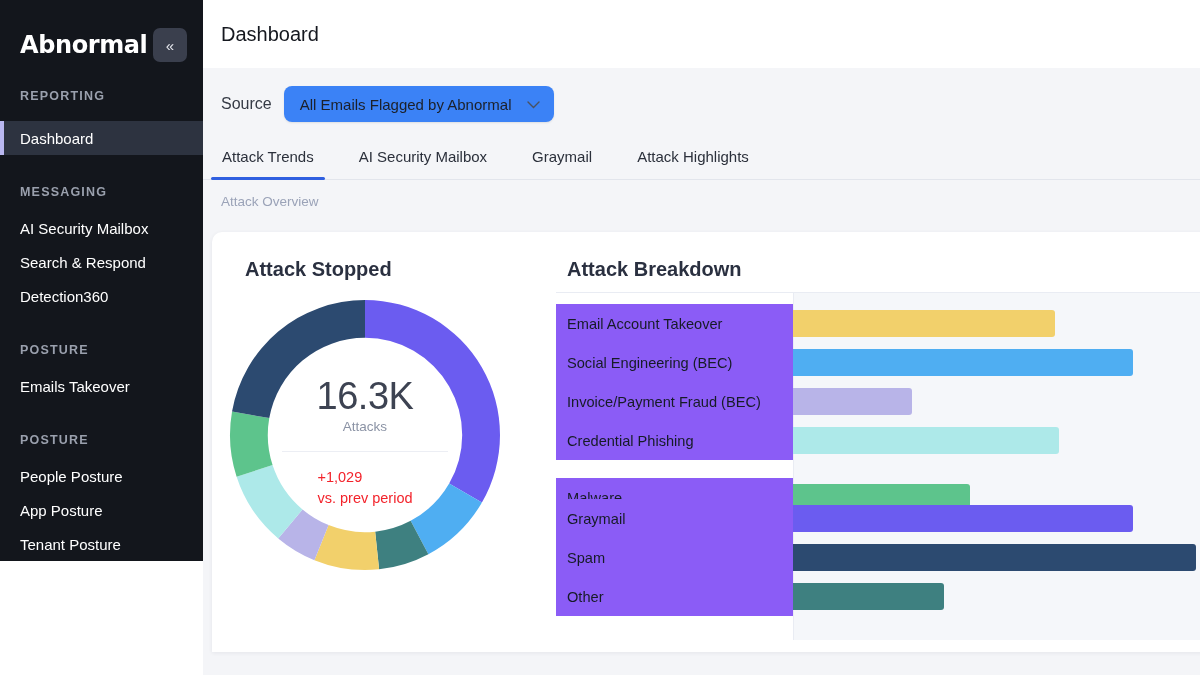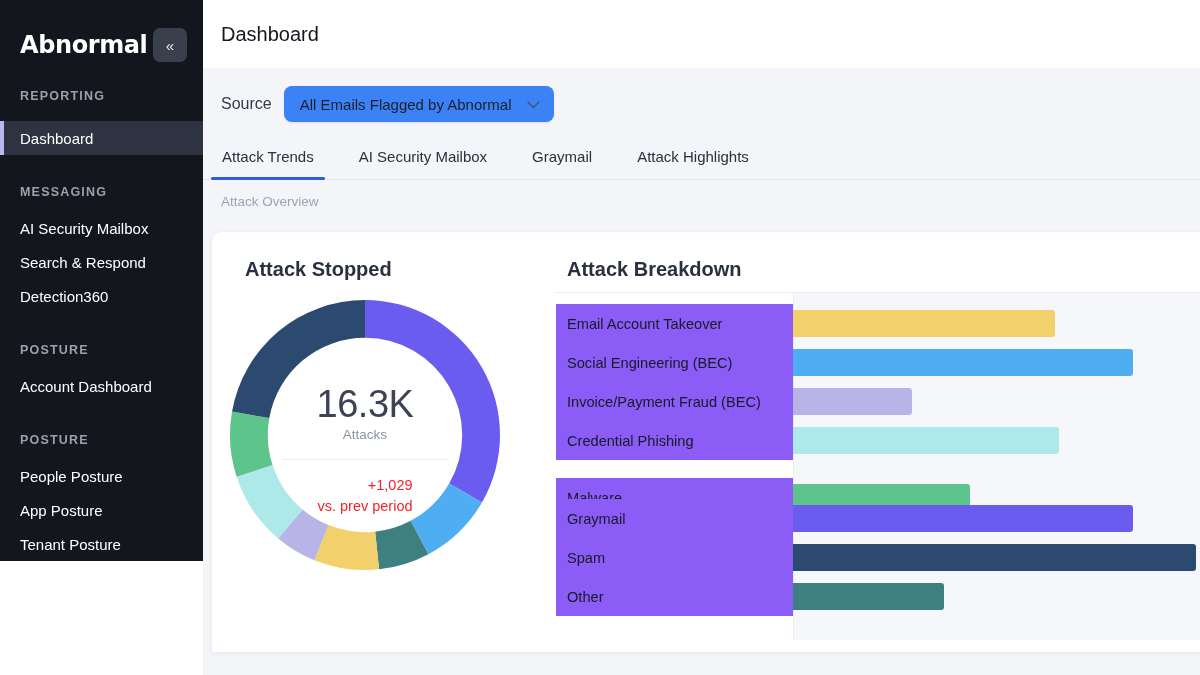--- a/index.html
+++ b/index.html
@@ -173,21 +173,21 @@
 
   
   .donut-wrap {
     position: absolute;
     left: 8px; top: 58px;
     width: 290px; height: 290px;
   }
   .donut-svg { display: block; }
   .donut-center {
     position: absolute;
-    left: 0; top: 16px; width: 290px; height: 290px;
+    left: 0; top: 8px; width: 290px; height: 290px;
     display: flex; flex-direction: column;
     align-items: center; justify-content: center;
   }
   .donut-big {
     font-size: 38px;
     color: #3d4352;
     font-weight: 400;
     letter-spacing: -0.5px;
     line-height: 1.05;
   }
@@ -198,21 +198,21 @@
   }
   .donut-rule {
     width: 166px; height: 1px;
     background: #eceef4;
     margin: 17px 0 15px 0;
   }
   .donut-delta {
     font-size: 14.5px;
     color: #f3232b;
     line-height: 1.45;
-    text-align: right;
+    text-align: left;
   }
 
   
   .bars {
     position: absolute;
     left: 0px; top: 60px;
     width: 645px; height: 348px;
   }
   .bars-plot {
     position: absolute;
@@ -284,21 +284,21 @@
       <span>Search &amp; Respond</span>
     </div>
     <div class="nav-item">
       <span>Detection360</span>
     </div>
 
     <div class="sp-3"></div>
     <div class="nav-section-label">POSTURE</div>
     <div class="sp-4"></div>
     <div class="nav-item">
-      <span>Account Dashboard</span>
+      <span>Emails Takeover</span>
     </div>
 
     <div class="sp-3"></div>
     <div class="nav-section-label">POSTURE</div>
     <div class="sp-4"></div>
     <div class="nav-item">
       <span>People Posture</span>
     </div>
     <div class="nav-item">
       <span>App Posture</span>

